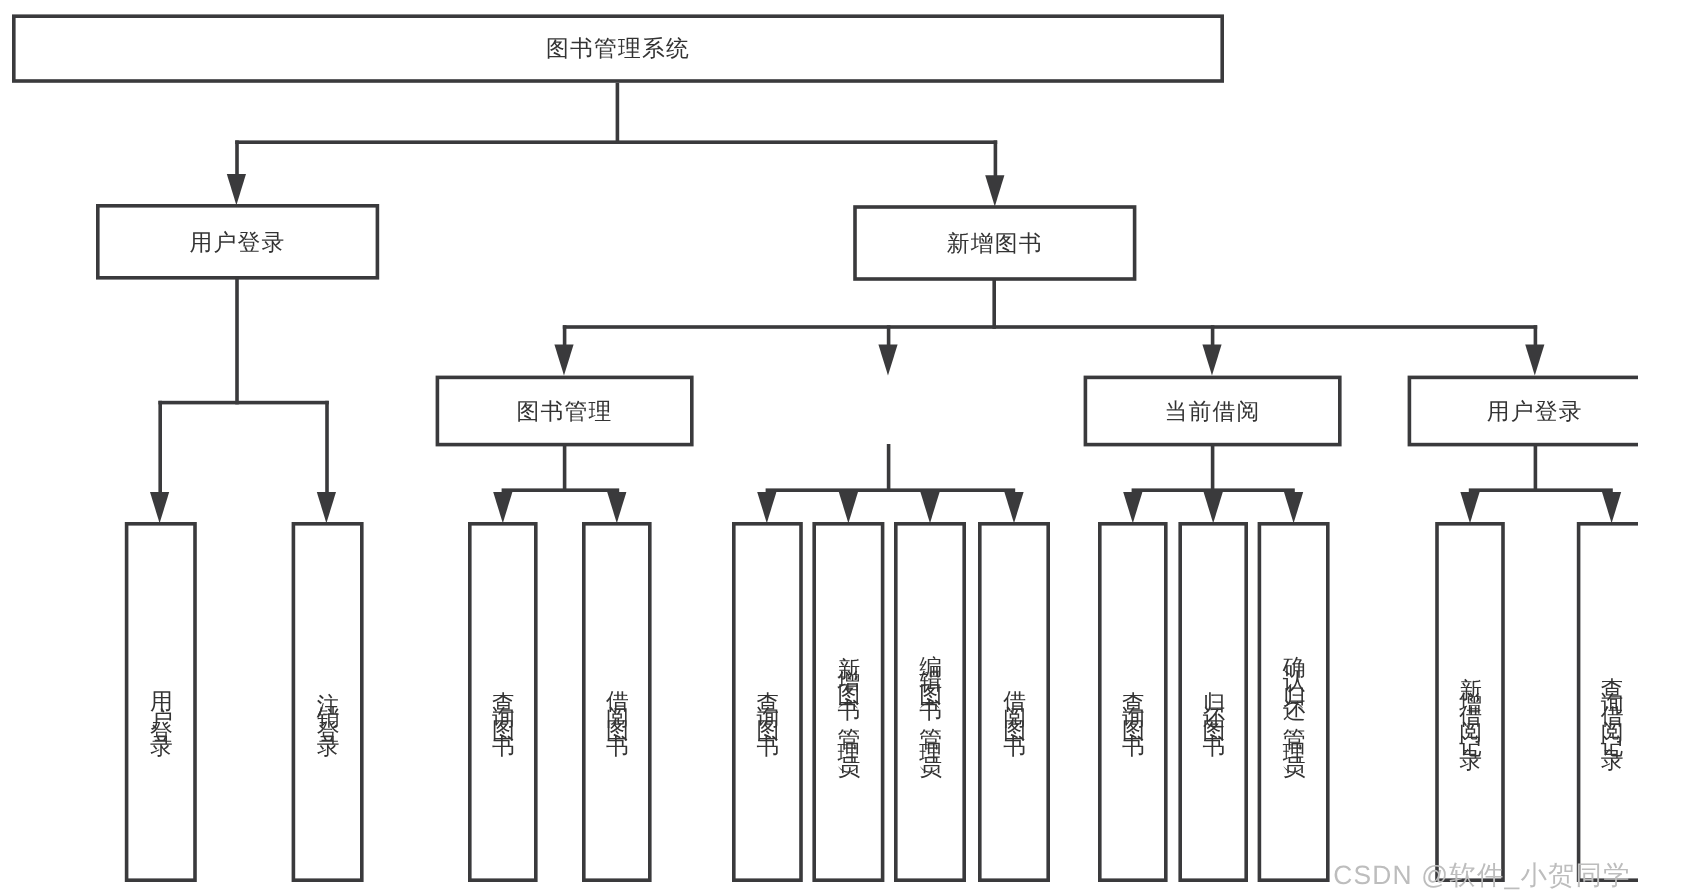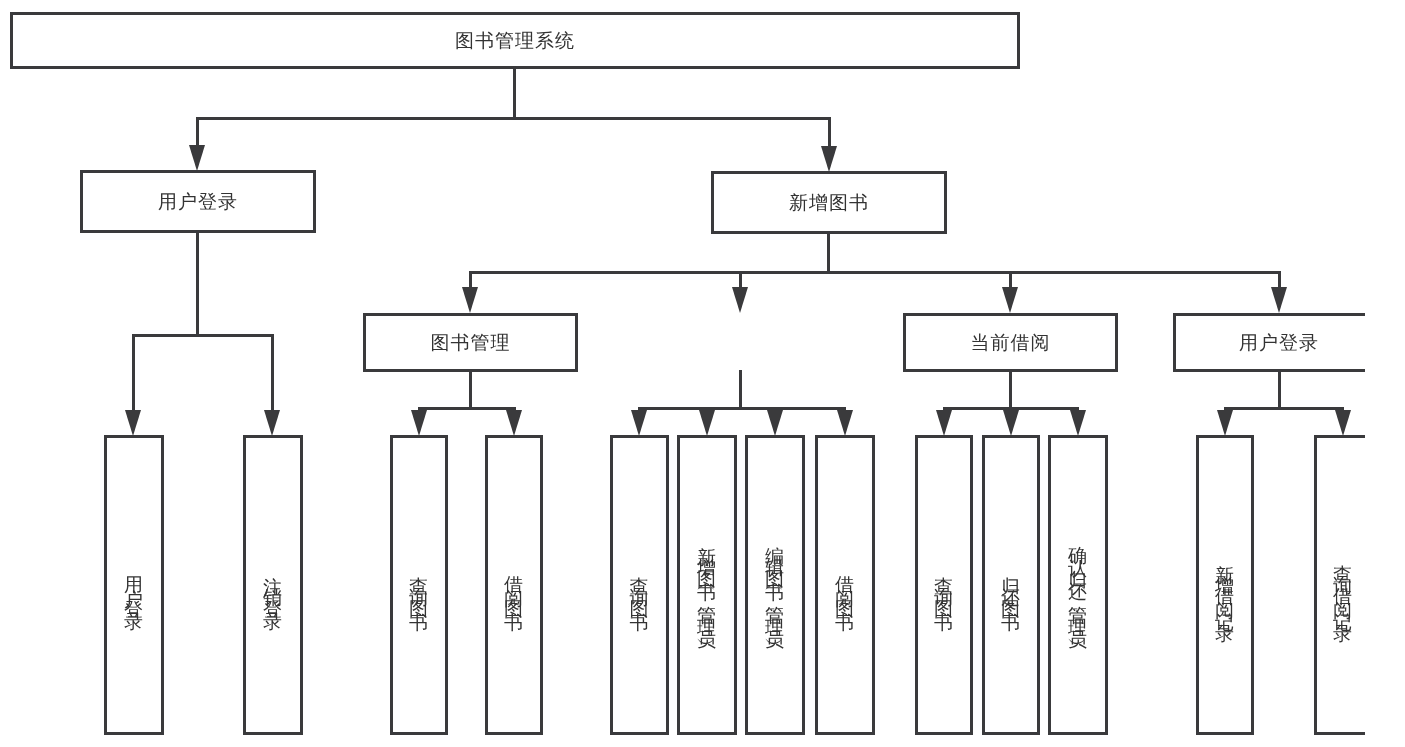--- a/index.html
+++ b/index.html
@@ -173,14 +173,15 @@
   <div class="hline" style="left:943px;top:407px;width:136px"></div>
   <div class="arrow" style="left:936px;top:410px"></div>
   <div class="arrow" style="left:1003px;top:410px"></div>
   <div class="arrow" style="left:1070px;top:410px"></div>
 
   <div class="vline" style="left:1278px;top:370px;height:40px"></div>
   <div class="hline" style="left:1224px;top:407px;width:120px"></div>
   <div class="arrow" style="left:1217px;top:410px"></div>
   <div class="arrow" style="left:1335px;top:410px"></div>
 
+  <div class="watermark">CSDN @软件_小贺同学</div>
 
 </div>
 
 </body></html>

